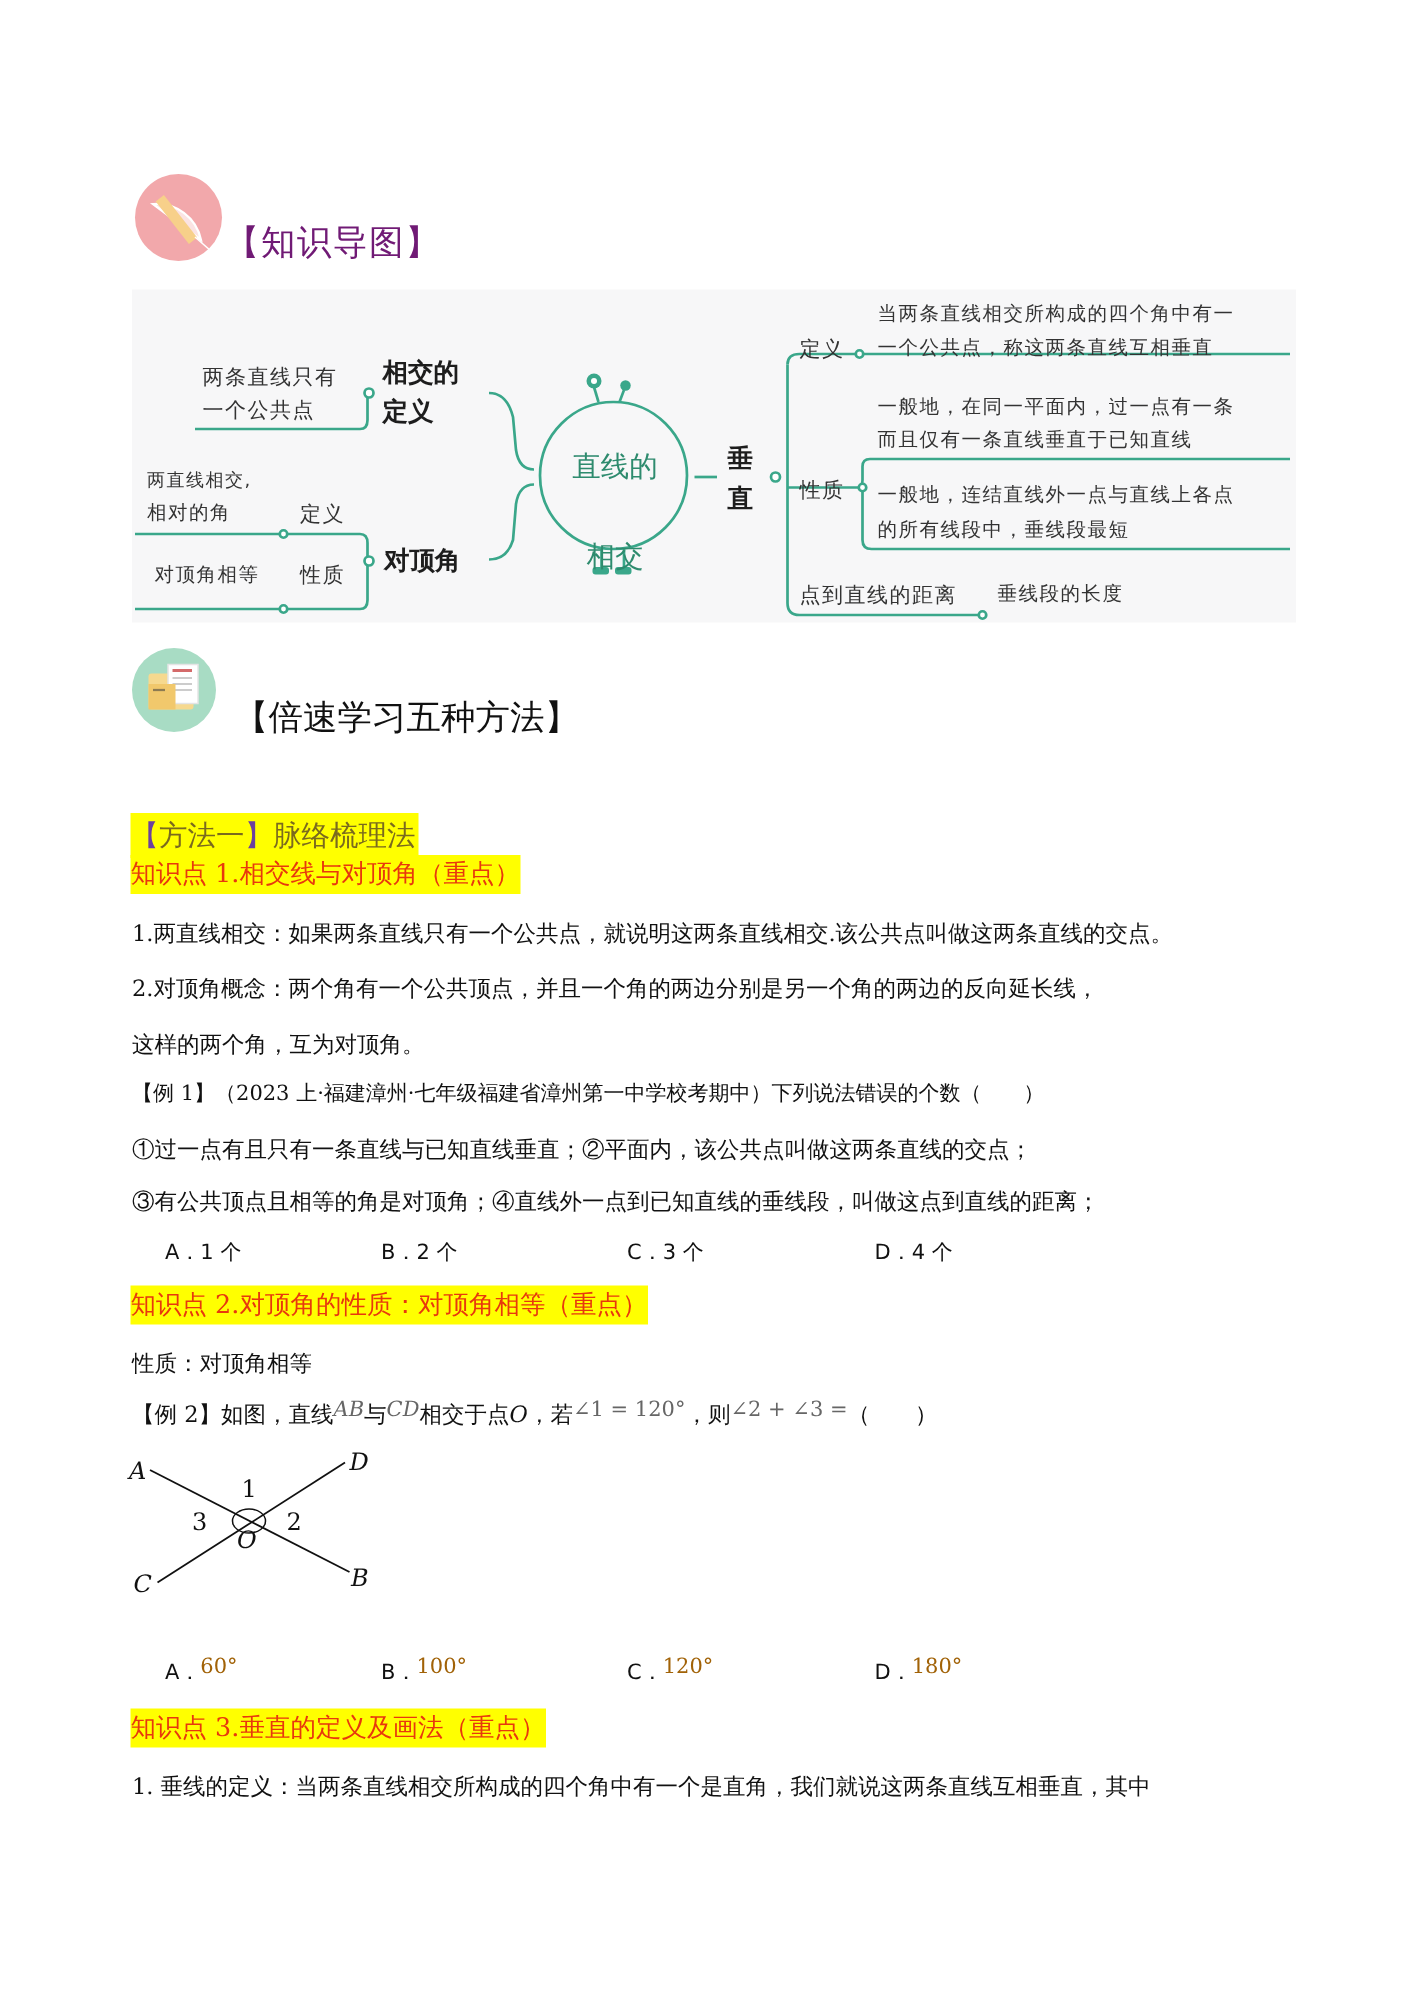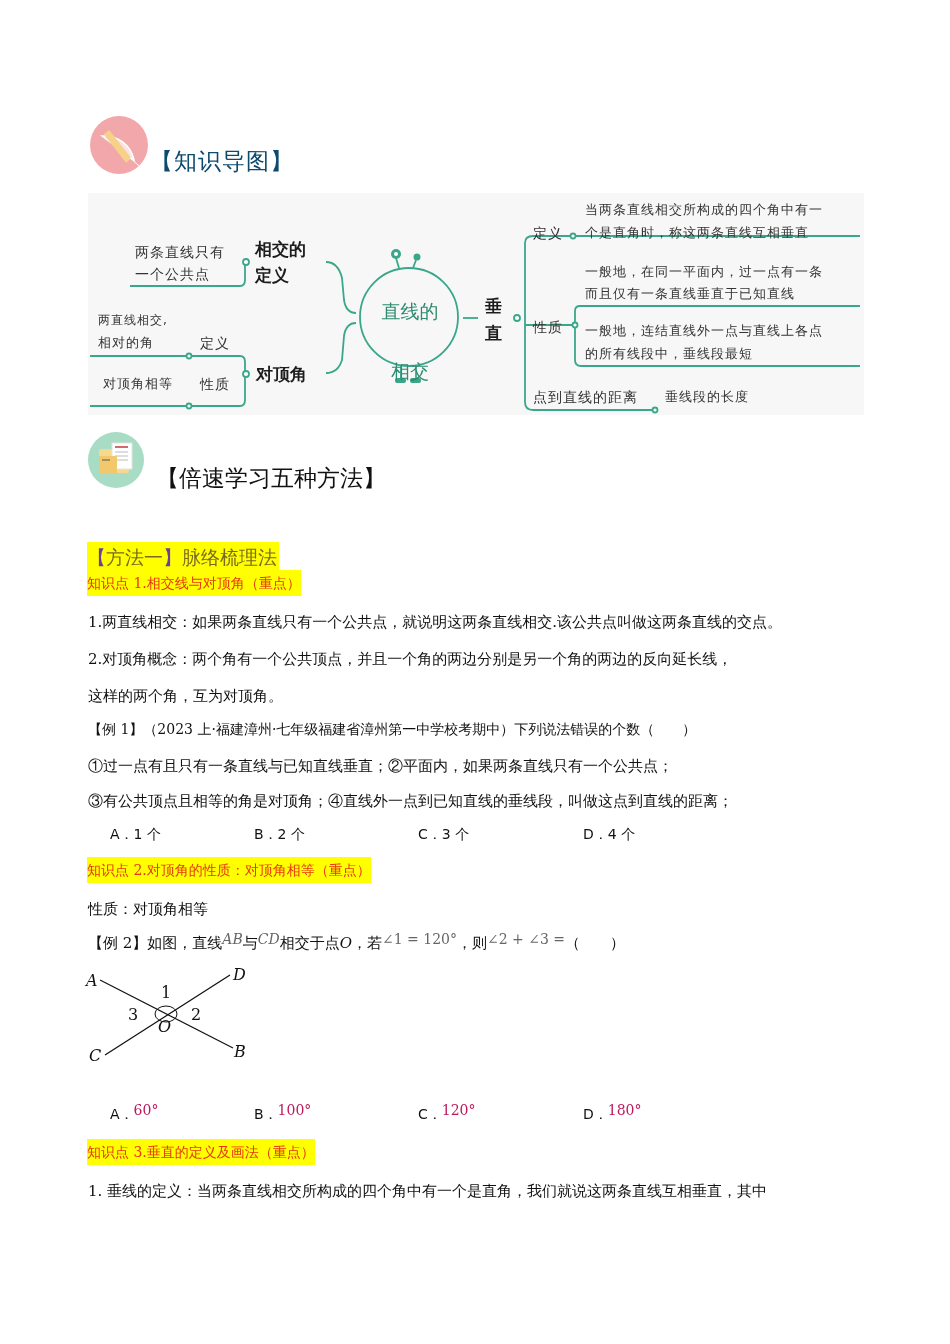--- a/index.html
+++ b/index.html
@@ -3,46 +3,46 @@
 <meta charset="utf-8">
 <style>
   html, body { margin: 0; padding: 0; background: #ffffff; }
   body { width: 950px; height: 1344px; position: relative; overflow: hidden;
          font-family: "DejaVu Serif", "Liberation Serif", serif; color: #111; }
   .abs { position: absolute; }
 
   
   .icon-circle { position: absolute; border-radius: 50%; }
   .sec-title-orange { position: absolute; left: 150px; top: 146px; font-size: 23px;
-      color: #0c4a6e; font-family: "DejaVu Sans", sans-serif; letter-spacing: 1px; }
+      color: #701a75; font-family: "DejaVu Sans", sans-serif; letter-spacing: 1px; }
 
   
   .mindmap { position: absolute; left: 88px; top: 193px; width: 776px; height: 222px;
       background: #f7f7f8; }
   .mm-text { position: absolute; font-family: "DejaVu Sans", sans-serif; color: #333;
       font-size: 14px; line-height: 22px; white-space: nowrap; letter-spacing: 1px; }
   .mm-bold { position: absolute; font-family: "DejaVu Sans", sans-serif; color: #1d1d1d;
       font-size: 17px; font-weight: bold; line-height: 26px; white-space: nowrap; }
   .mm-center-text { position: absolute; left: 370px; top: 297px; width: 80px; text-align: center;
       font-family: "DejaVu Sans", sans-serif; color: #2e8b6e; font-size: 19px; line-height: 28px; }
 
   
   .sec-title-black { position: absolute; left: 156px; top: 463px; font-size: 23px; color: #111; }
 
   .hl-method { position: absolute; left: 87px; top: 518px; background: #ffff00; height: 30px;
       font-size: 19px; line-height: 30px; color: #7a6a1e; padding-right: 2px; margin-top: 24px; }
   .hl-method .br { color: #6b3fa0; }
   .hl-point { position: absolute; left: 87px; background: #ffff00; height: 26px;
-      font-size: 14px; line-height: 26px; color: #e8380d; }
+      font-size: 17px; line-height: 26px; color: #e8380d; }
 
   .para { position: absolute; left: 88px; font-size: 15px; line-height: 22px; color: #111;
       white-space: nowrap; }
   .opt { position: absolute; font-family: "DejaVu Sans", sans-serif; font-size: 14px; color: #111;
       white-space: nowrap; }
-  .opt .val { font-family: "DejaVu Serif", serif; color: #be185d; font-size: 14px; position: relative; top: -4px; }
+  .opt .val { font-family: "DejaVu Serif", serif; color: #a16207; font-size: 14px; position: relative; top: -4px; }
   .math { font-family: "DejaVu Serif", serif; font-style: italic; color: #666; font-size: 14px; position: relative; top: -4px; }
   .mathn { font-family: "DejaVu Serif", serif; color: #666; font-size: 14px; position: relative; top: -4px; }
 </style>
 </head>
 <body>
 
 <div class="icon-circle" style="left:90px; top:116px; width:58px; height:58px; background:#f2a8ab;">
   <svg width="58" height="58" viewBox="0 0 58 58">
     <path d="M12 20 L44 44 A30 30 0 0 0 12 20 Z" fill="#fbe3e3" stroke="#ffffff" stroke-width="1.5"></path>
     <rect x="24" y="12" width="7" height="36" fill="#f7d08a" transform="rotate(-38 28 30)"></rect>
@@ -106,21 +106,21 @@
 <div class="mm-text" style="left:200px; top:373px;">性质</div>
 <div class="mm-bold" style="left:256px; top:361px;">对顶角</div>
 
 <div class="mm-center-text" style="top:297px;">直线的</div>
 <div class="mm-center-text" style="top:325px;margin-top:32px;">相交</div>
 
 <div class="mm-bold" style="left:485px; top:293px;">垂</div>
 <div class="mm-bold" style="left:485px; top:320px;">直</div>
 <div class="mm-text" style="left:533px; top:222px;">定义</div>
 <div class="mm-text" style="left:585px; top:199px; font-size:13px;">当两条直线相交所构成的四个角中有一</div>
-<div class="mm-text" style="left:585px; top:222px; font-size:13px;">个是直角时，称这两条直线互相垂直</div>
+<div class="mm-text" style="left:585px; top:222px; font-size:13px;">一个公共点，称这两条直线互相垂直</div>
 <div class="mm-text" style="left:533px; top:316px;">性质</div>
 <div class="mm-text" style="left:585px; top:261px; font-size:13px;">一般地，在同一平面内，过一点有一条</div>
 <div class="mm-text" style="left:585px; top:283px; font-size:13px;">而且仅有一条直线垂直于已知直线</div>
 <div class="mm-text" style="left:585px; top:320px; font-size:13px;">一般地，连结直线外一点与直线上各点</div>
 <div class="mm-text" style="left:585px; top:343px; font-size:13px;">的所有线段中，垂线段最短</div>
 <div class="mm-text" style="left:533px; top:386px;">点到直线的距离</div>
 <div class="mm-text" style="left:665px; top:386px; font-size:13px;">垂线段的长度</div>
 
 <div class="icon-circle" style="left:88px; top:432px; width:56px; height:56px; background:#a8dcc4;">
   <svg width="56" height="56" viewBox="0 0 56 56">
@@ -139,21 +139,21 @@
 <div class="hl-method">
   <span class="br">【</span><span>方法一</span><span class="br">】</span><span>脉络梳理法</span>
 </div>
 
 <div class="hl-point" style="top:570px;">知识点 1.相交线与对顶角（重点）</div>
 <div class="para" style="top:611px;">1.两直线相交：如果两条直线只有一个公共点，就说明这两条直线相交.该公共点叫做这两条直线的交点。</div>
 <div class="para" style="top:648px;">2.对顶角概念：两个角有一个公共顶点，并且一个角的两边分别是另一个角的两边的反向延长线，</div>
 <div class="para" style="top:685px;">这样的两个角，互为对顶角。</div>
 
 <div class="para" style="top:718px; font-size:14px;">【例 1】（2023 上·福建漳州·七年级福建省漳州第一中学校考期中）下列说法错误的个数（　　）</div>
-<div class="para" style="top:755px;">①过一点有且只有一条直线与已知直线垂直；②平面内，如果两条直线只有一个公共点；</div>
+<div class="para" style="top:755px;">①过一点有且只有一条直线与已知直线垂直；②平面内，该公共点叫做这两条直线的交点；</div>
 <div class="para" style="top:790px;">③有公共顶点且相等的角是对顶角；④直线外一点到已知直线的垂线段，叫做这点到直线的距离；</div>
 <div class="opt" style="left:110px; top:826px;"><span>A．</span><span>1 个</span></div>
 <div class="opt" style="left:254px; top:826px;"><span>B．</span><span>2 个</span></div>
 <div class="opt" style="left:418px; top:826px;"><span>C．</span><span>3 个</span></div>
 <div class="opt" style="left:583px; top:826px;"><span>D．</span><span>4 个</span></div>
 
 <div class="hl-point" style="top:857px;">知识点 2.对顶角的性质：对顶角相等（重点）</div>
 <div class="para" style="top:898px;">性质：对顶角相等</div>
 
 <div class="para" style="top:932px;">

